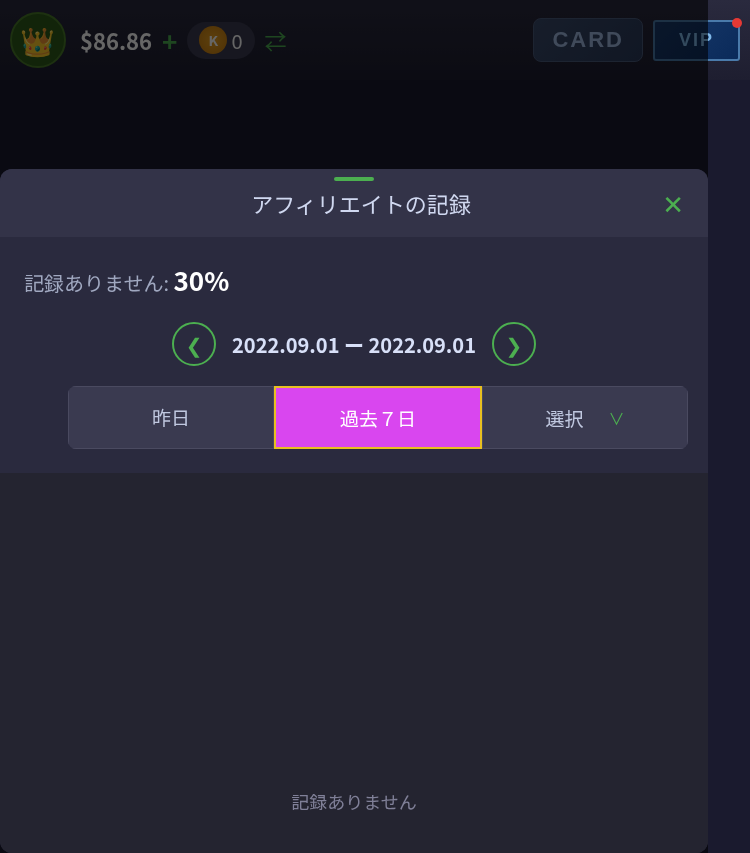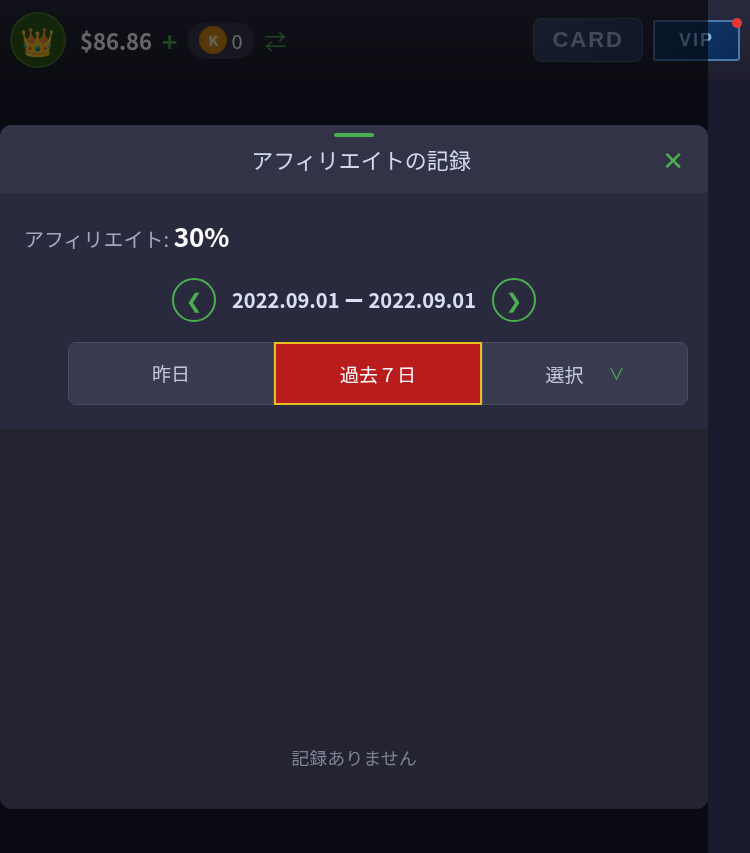--- a/index.html
+++ b/index.html
@@ -126,21 +126,21 @@
     
     .modal-overlay {
       position: absolute;
       top: 0;
       left: 0;
       width: 708px;
       height: 853px;
       background: rgba(0,0,0,0.6);
       display: flex;
       justify-content: center;
-      align-items: center;
+      align-items: flex-end;
       padding-top: 80px;
       z-index: 100;
     }
 
     
     .modal {
       width: 726px;
       background: #2a2a3e;
       border-radius: 12px;
       overflow: hidden;
@@ -231,21 +231,21 @@
       background: #3a3a50;
       color: #c0c8e0;
       font-size: 19px;
       padding: 16px 0;
       text-align: center;
       cursor: pointer;
       border: 1px solid #4a4a60;
     }
 
     .filter-btn.active {
-      background: #b91c1c;
+      background: #d946ef;
       border: 2px solid #e8c020;
       color: #ffffff;
     }
 
     .filter-btn.select {
       display: flex;
       align-items: center;
       justify-content: center;
       gap: 25px;
     }
@@ -313,21 +313,21 @@
     <div class="modal-header">
       <div class="modal-topbar-indicator"></div>
       <div style="width:36px;"></div>
       <h2 class="modal-title">アフィリエイトの記録</h2>
       <span class="modal-close">✕</span>
     </div>
 
     <div class="modal-body">
 
       <div class="affiliate-rate">
-        <span>アフィリエイト:</span> <strong>30%</strong>
+        <span>記録ありません:</span> <strong>30%</strong>
       </div>
 
       <div class="date-nav">
         <div class="nav-arrow">❮</div>
         <span class="date-range">2022.09.01 ー 2022.09.01</span>
         <div class="nav-arrow">❯</div>
       </div>
 
       <div class="filter-row">
         <div class="filter-btn">昨日</div>

